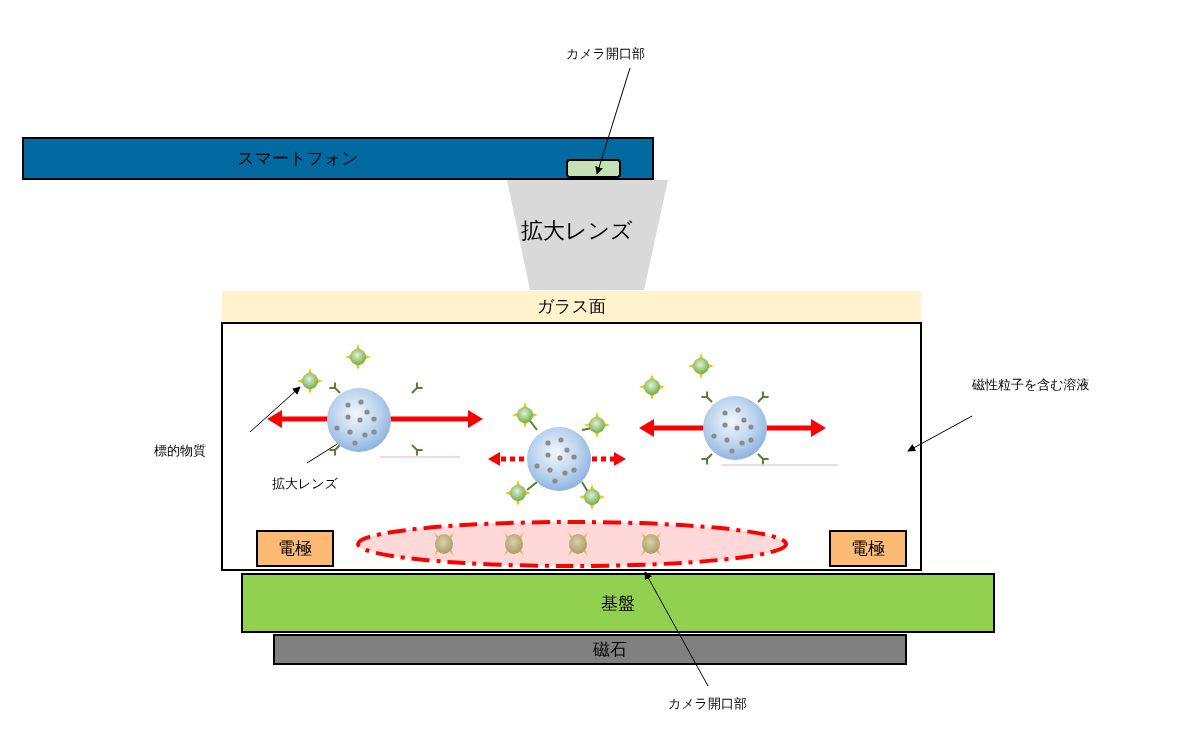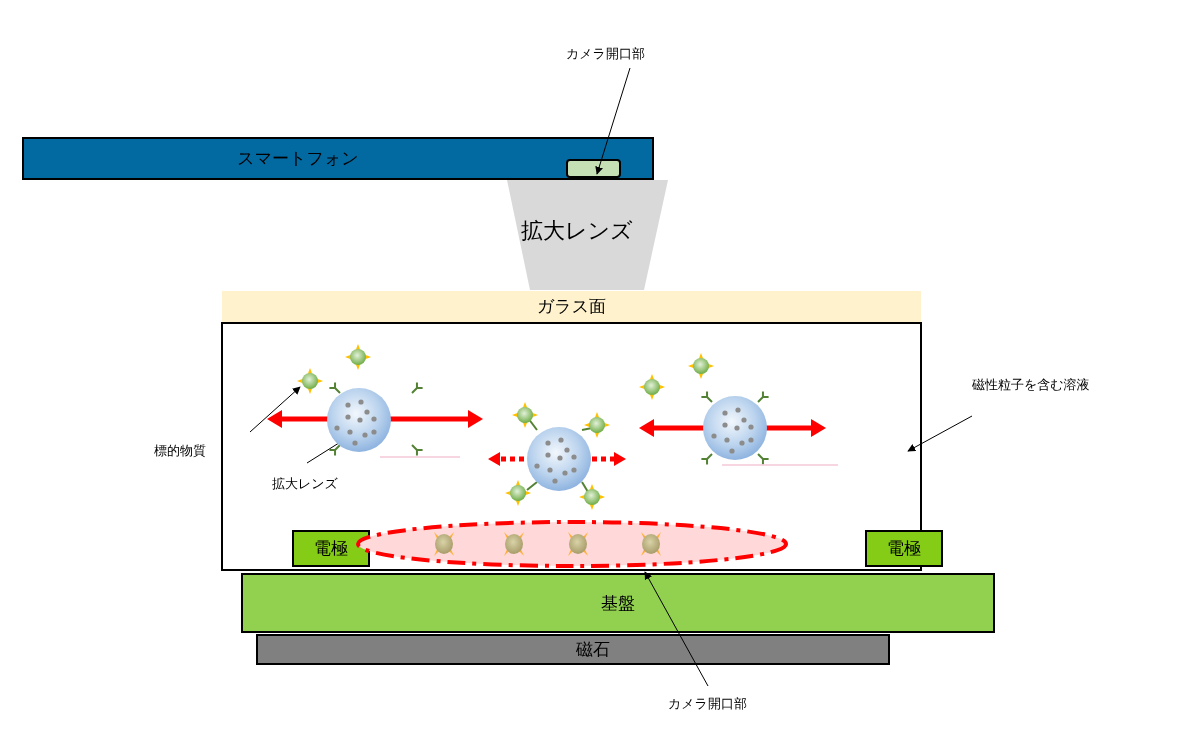--- a/index.html
+++ b/index.html
@@ -5,25 +5,25 @@
   html, body { margin: 0; padding: 0; background: #ffffff; }
   body { width: 1200px; height: 731px; position: relative; overflow: hidden;
          font-family: "DejaVu Sans", "Liberation Sans", sans-serif; color: #000; }
   .abs { position: absolute; }
   .lbl { position: absolute; font-size: 13px; white-space: nowrap; line-height: 1; }
   .box { position: absolute; box-sizing: border-box; display: flex; align-items: center; justify-content: center; font-size: 17px; }
   #phone { left: 22px; top: 137px; width: 632px; height: 43px; background: #0369a1; border: 2px solid #000; }
   #cam { left: 566px; top: 159px; width: 55px; height: 19px; background: #c5e0b4; border: 2px solid #000; border-radius: 4px; }
   #glass { left: 222px; top: 291px; width: 699px; height: 31px; background: #fff2cc; }
   #solution { left: 221px; top: 322px; width: 701px; height: 249px; border: 2px solid #000; background: #fff; }
-  .electrode { background: #84cc16; border: 2px solid #000; width: 78px; height: 37px; top: 530px; margin-left: 36px; }
+  .electrode { background: #fdba74; border: 2px solid #000; width: 78px; height: 37px; top: 530px; }
   #el-left { left: 256px; }
   #el-right { left: 829px; }
   #substrate { left: 241px; top: 573px; width: 754px; height: 60px; background: #92d050; border: 2px solid #000; }
-  #magnet { left: 256px; top: 634px; width: 634px; height: 31px; background: #808080; border: 2px solid #000; padding-left: 40px; }
+  #magnet { left: 273px; top: 634px; width: 634px; height: 31px; background: #808080; border: 2px solid #000; padding-left: 40px; }
   svg#overlay { position: absolute; left: 0; top: 0; width: 1200px; height: 731px; pointer-events: none; }
 </style>
 </head>
 <body>
 
 <svg id="lens-svg" class="abs" style="left:0;top:0;width:1200px;height:731px;">
   <polygon points="507,180 668,180 644,290 530,290" fill="#d9d9d9"></polygon>
 </svg>
 
 <div id="phone" class="box">

